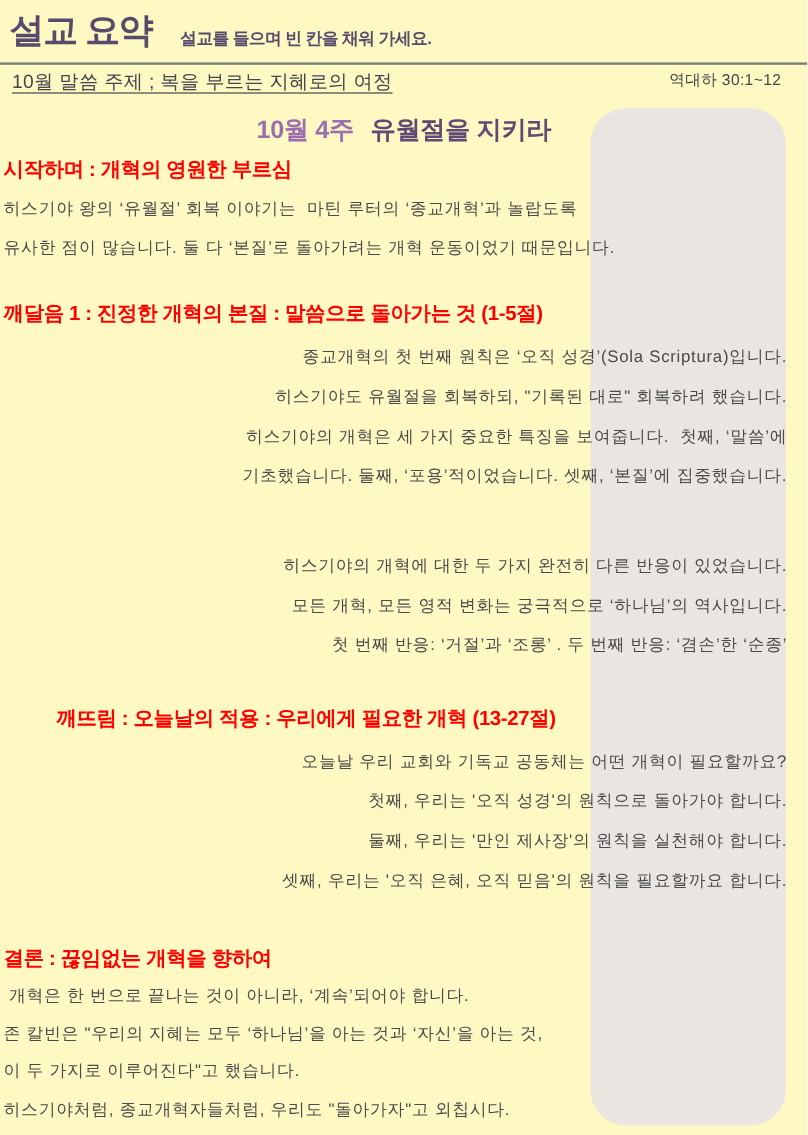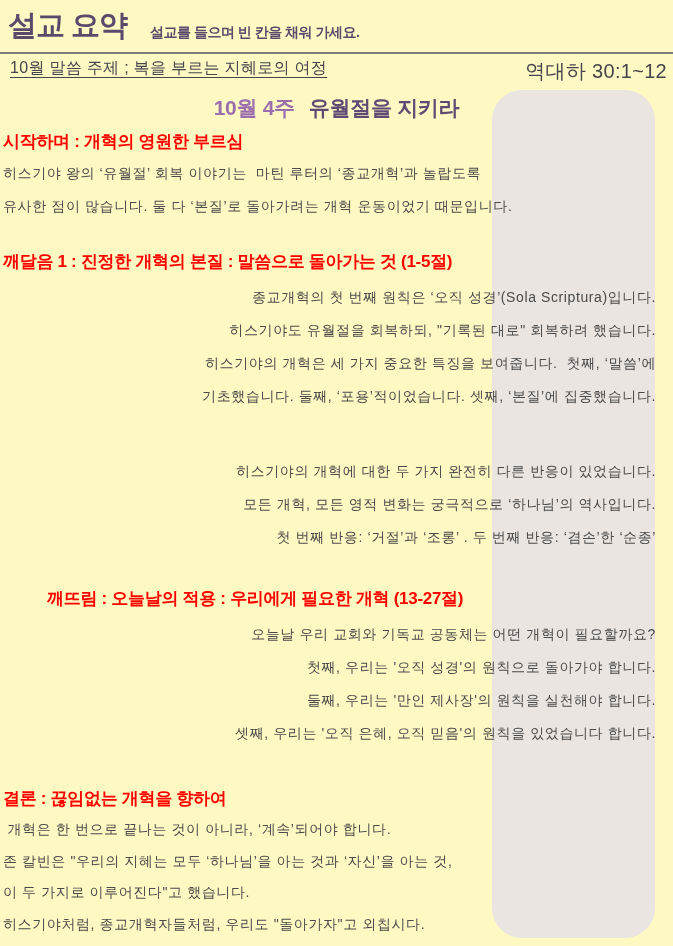--- a/index.html
+++ b/index.html
@@ -37,22 +37,22 @@
   
   .subject-topic{
     position:absolute;left:10px;top:58px;
     font-size:16px;color:#45454d;
     text-decoration:underline;
     text-underline-offset:4px;
     letter-spacing:0.3px;
     white-space:pre-wrap;
   }
   .subject-scripture{
-    position:absolute;right:6px;top:58px;
-    font-size:20px;color:#45454d;
+    position:absolute;right:22px;top:58px;
+    font-size:13px;color:#45454d;
     letter-spacing:0.3px;
   }
   
   .page-title{
     position:absolute;left:0;top:94px;width:673px;
     text-align:center;
     font-size:21px;font-weight:bold;
     letter-spacing:-0.3px;
   }
   .title-week{color:#9b6fad;}
@@ -133,21 +133,21 @@
         <span class="line">첫 번째 반응: ‘거절’과 ‘조롱’ . 두 번째 반응: ‘겸손’한 ‘순종’</span>
       </div>
     </div>
 
     <div class="section s4 align-right">
       <div class="section-heading">깨뜨림 : 오늘날의 적용 : 우리에게 필요한 개혁 (13-27절)</div>
       <div class="section-body">
         <span class="line">오늘날 우리 교회와 기독교 공동체는 어떤 개혁이 필요할까요?</span>
         <span class="line">첫째, 우리는 '오직 성경'의 원칙으로 돌아가야 합니다.</span>
         <span class="line">둘째, 우리는 '만인 제사장'의 원칙을 실천해야 합니다.</span>
-        <span class="line">셋째, 우리는 '오직 은혜, 오직 믿음'의 원칙을 있었습니다 합니다.</span>
+        <span class="line">셋째, 우리는 '오직 은혜, 오직 믿음'의 원칙을 필요할까요 합니다.</span>
       </div>
     </div>
 
     <div class="section s5 align-left">
       <div class="section-heading">결론 : 끊임없는 개혁을 향하여</div>
       <div class="section-body">
         <span class="line"> 개혁은 한 번으로 끝나는 것이 아니라, ‘계속’되어야 합니다.</span>
         <span class="line">존 칼빈은 "우리의 지혜는 모두 ‘하나님’을 아는 것과 ‘자신’을 아는 것,</span>
         <span class="line">이 두 가지로 이루어진다"고 했습니다.</span>
         <span class="line">히스기야처럼, 종교개혁자들처럼, 우리도 "돌아가자"고 외칩시다.</span>

